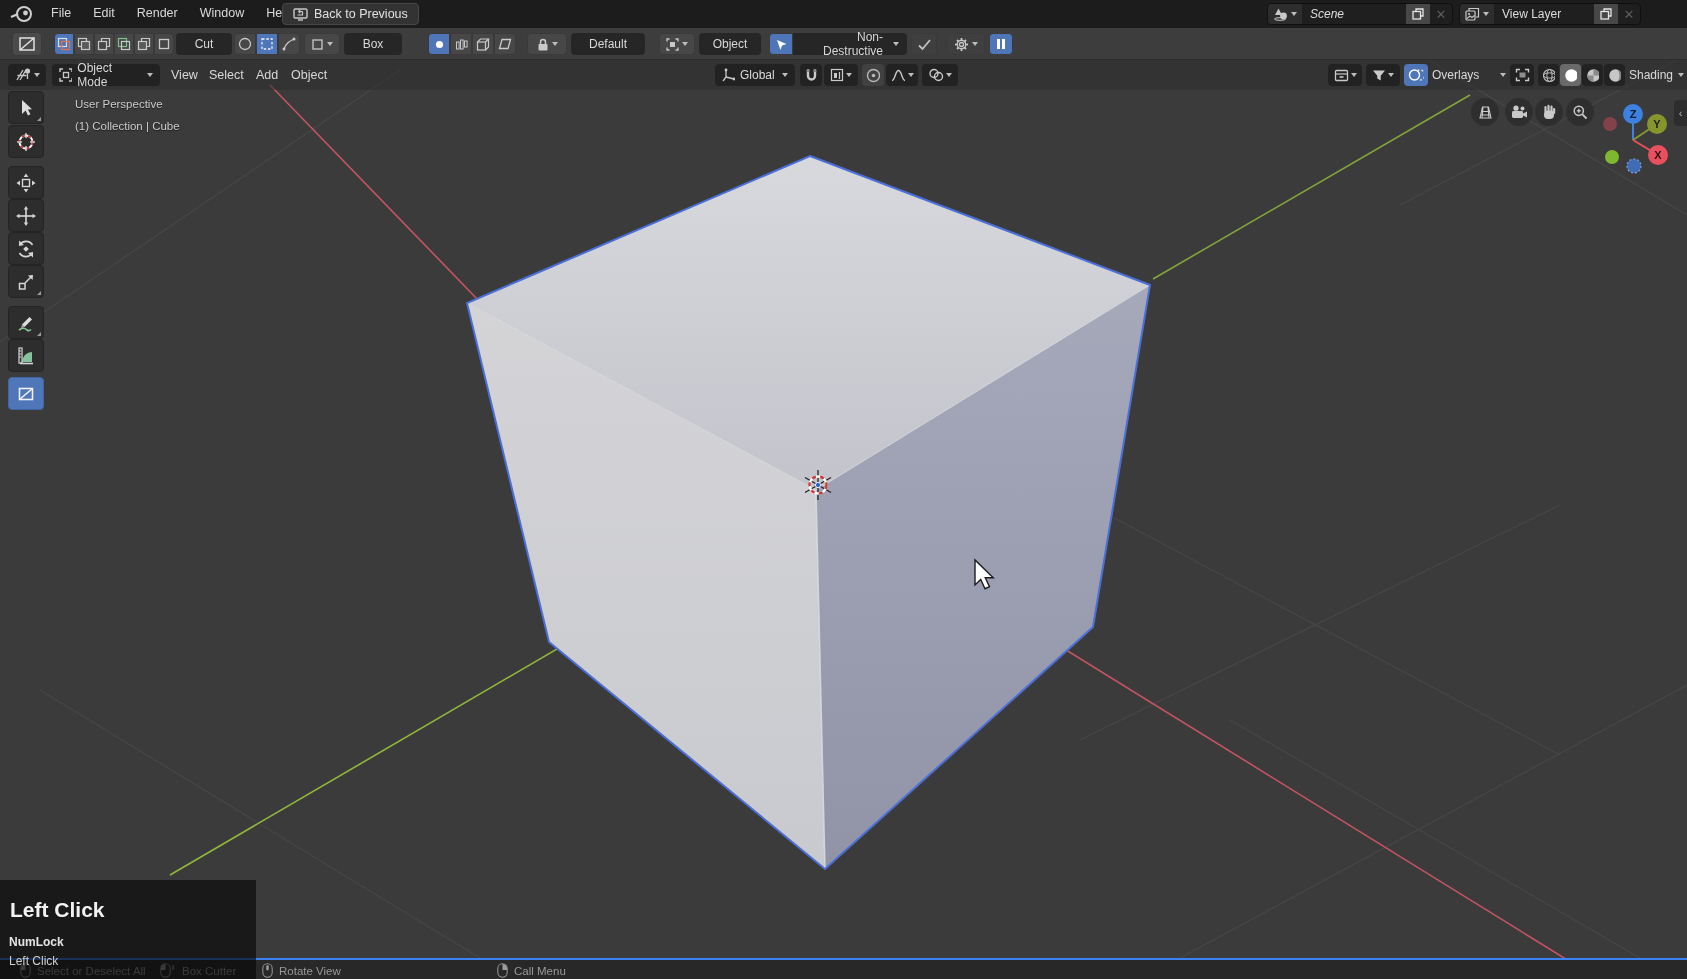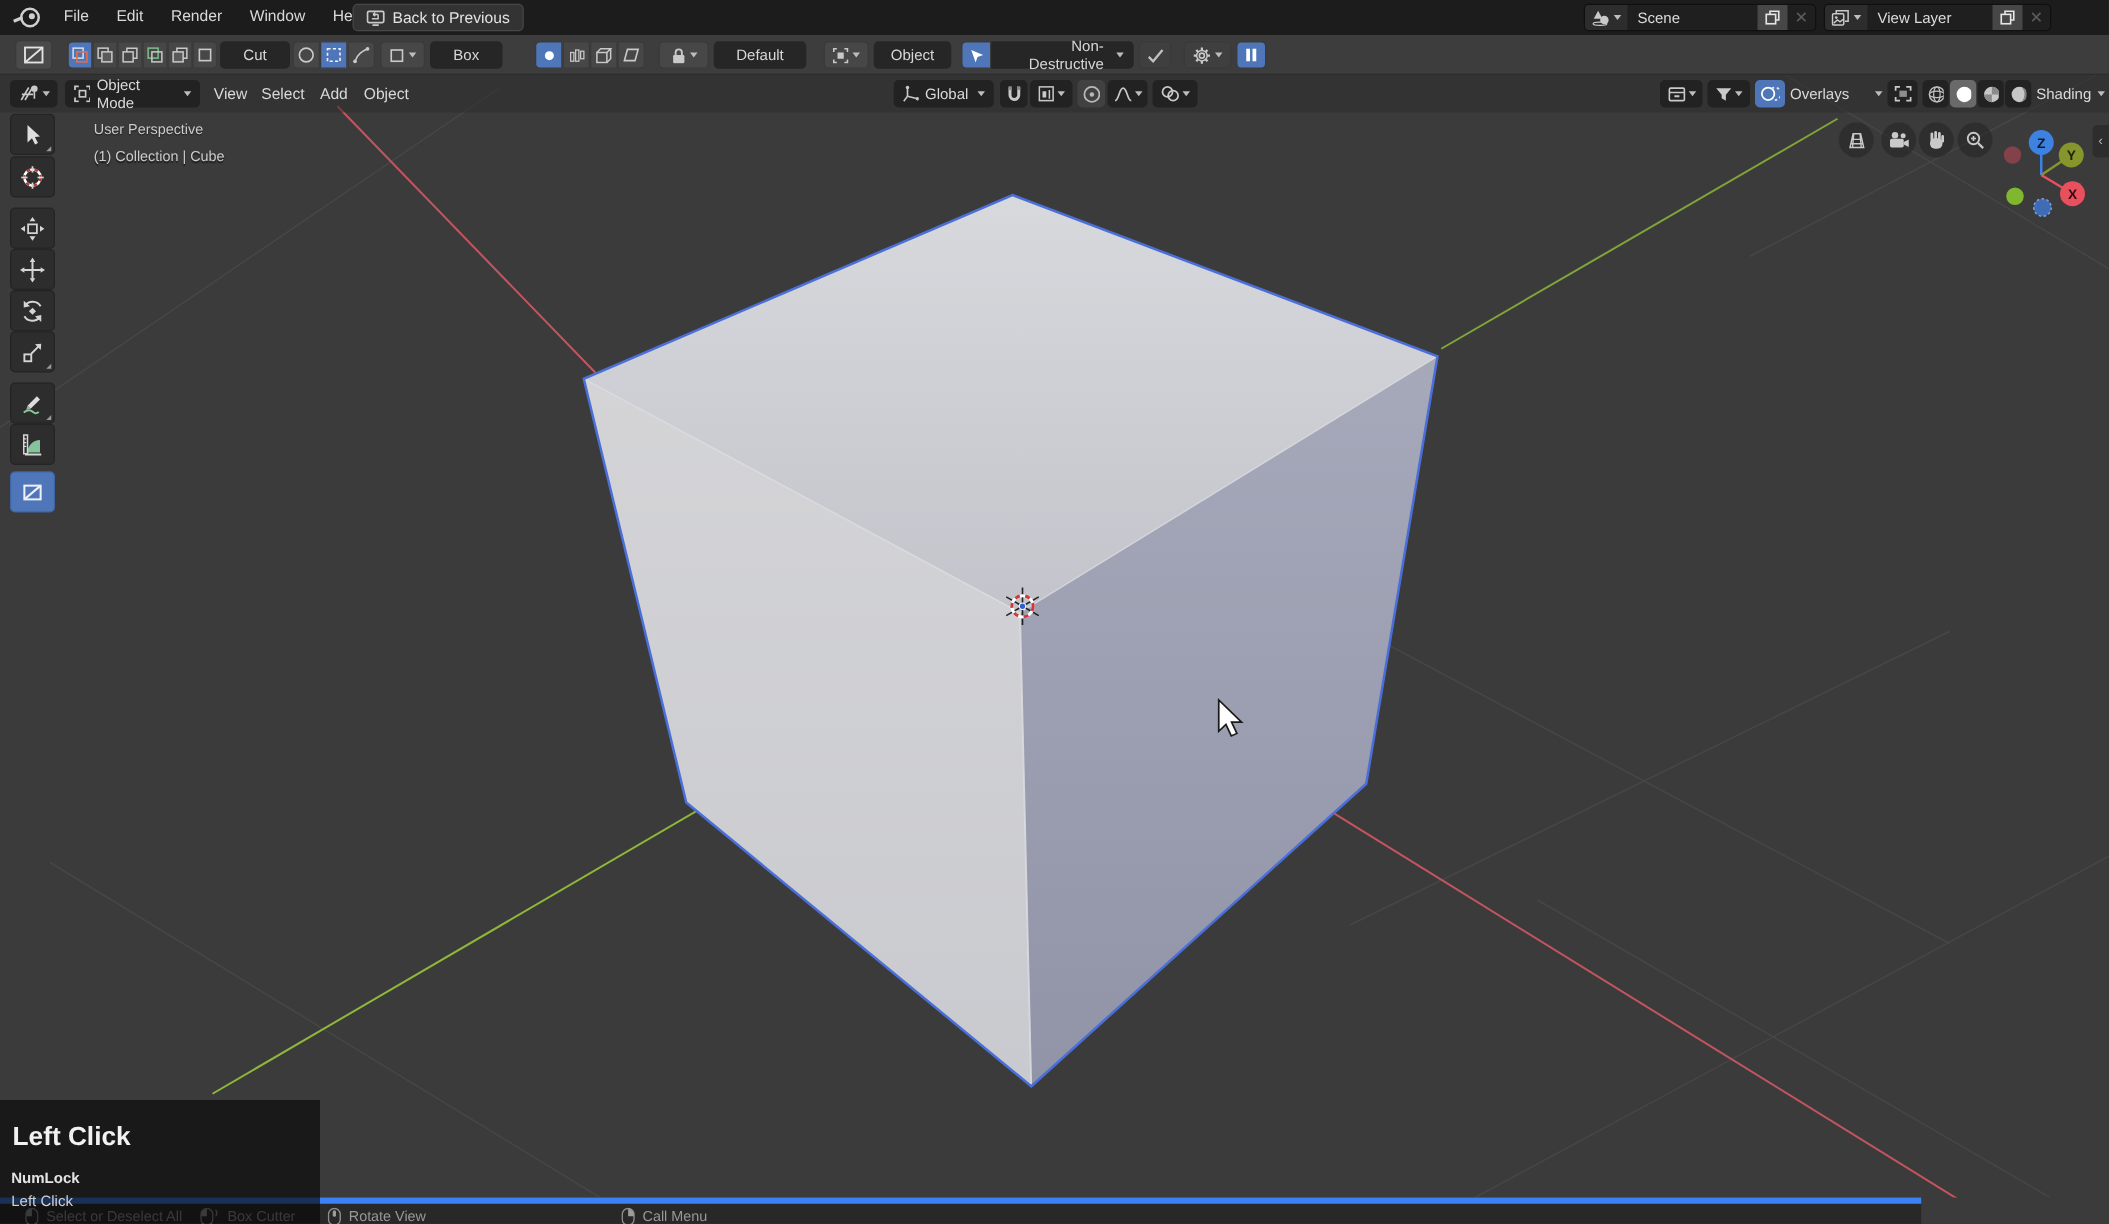--- a/index.html
+++ b/index.html
@@ -74,22 +74,22 @@
   
   #keymap-overlay { position:absolute; left:0; top:880px; width:256px; height:99px;
     background:rgba(8,8,8,0.66); z-index:50; color:#eee; }
   #keymap-title { position:absolute; left:10px; top:18px; font-size:21px;
     font-weight:bold; color:#f2f2f2; }
   #keymap-mod { position:absolute; left:9px; top:55px; font-size:12px;
     font-weight:bold; color:#e4e4e4; }
   #keymap-act { position:absolute; left:9px; top:74px; font-size:12px; color:#cfcfcf; }
 
   
-  #statusbar { position:absolute; left:0; top:958px; width:1537px; height:21px;
-    background:#282828; border-top:5px solid #3b82f6; z-index:40; }
+  #statusbar { position:absolute; left:0; top:958px; width:1687px; height:21px;
+    background:#282828; border-top:2px solid #3b82f6; z-index:40; }
   .sb-hint { position:absolute; top:0; height:21px; display:flex; align-items:center;
     gap:6px; color:#989898; font-size:11.5px; }
   #sb-info { position:absolute; right:28px; top:0; height:21px; display:flex;
     align-items:center; color:#a0a0a0; font-size:11.5px; }
 </style>
 </head>
 <body>
 
 <div id="viewport">
   <svg width="1687" height="898">
@@ -428,21 +428,21 @@
 
   <div id="back-btn">
     <svg width="15" height="13">
       <rect x="1" y="1" width="13" height="9" rx="1.2" fill="none" stroke="#c9c9c9" stroke-width="1.4"></rect>
       <path d="M9.5,3.5 H5.5 M5.5,3.5 L7.2,2 M5.5,3.5 L7.2,5 M9.5,3.5 V7 H4.5" fill="none" stroke="#c9c9c9" stroke-width="1.2"></path>
       <line x1="5" y1="12" x2="10" y2="12" stroke="#c9c9c9" stroke-width="1.4"></line>
     </svg>
     <span>Back to Previous</span>
   </div>
 
-  <div class="id-widget" style="left:1267px; width:186px;">
+  <div class="id-widget" style="left:1267px; width:186px;font-style:italic;">
     <div class="icon-seg">
       <svg width="15" height="14">
         <path d="M5.5,1.5 L9,8 H2 Z" fill="#c9c9c9"></path>
         <circle cx="10.5" cy="9" r="3.4" fill="#c9c9c9"></circle>
         <ellipse cx="7" cy="12" rx="5.5" ry="1.3" fill="none" stroke="#c9c9c9" stroke-width="1"></ellipse>
       </svg>
       <span class="chev"></span>
     </div>
     <div class="name-seg">Scene</div>
     <div class="copy-seg">

